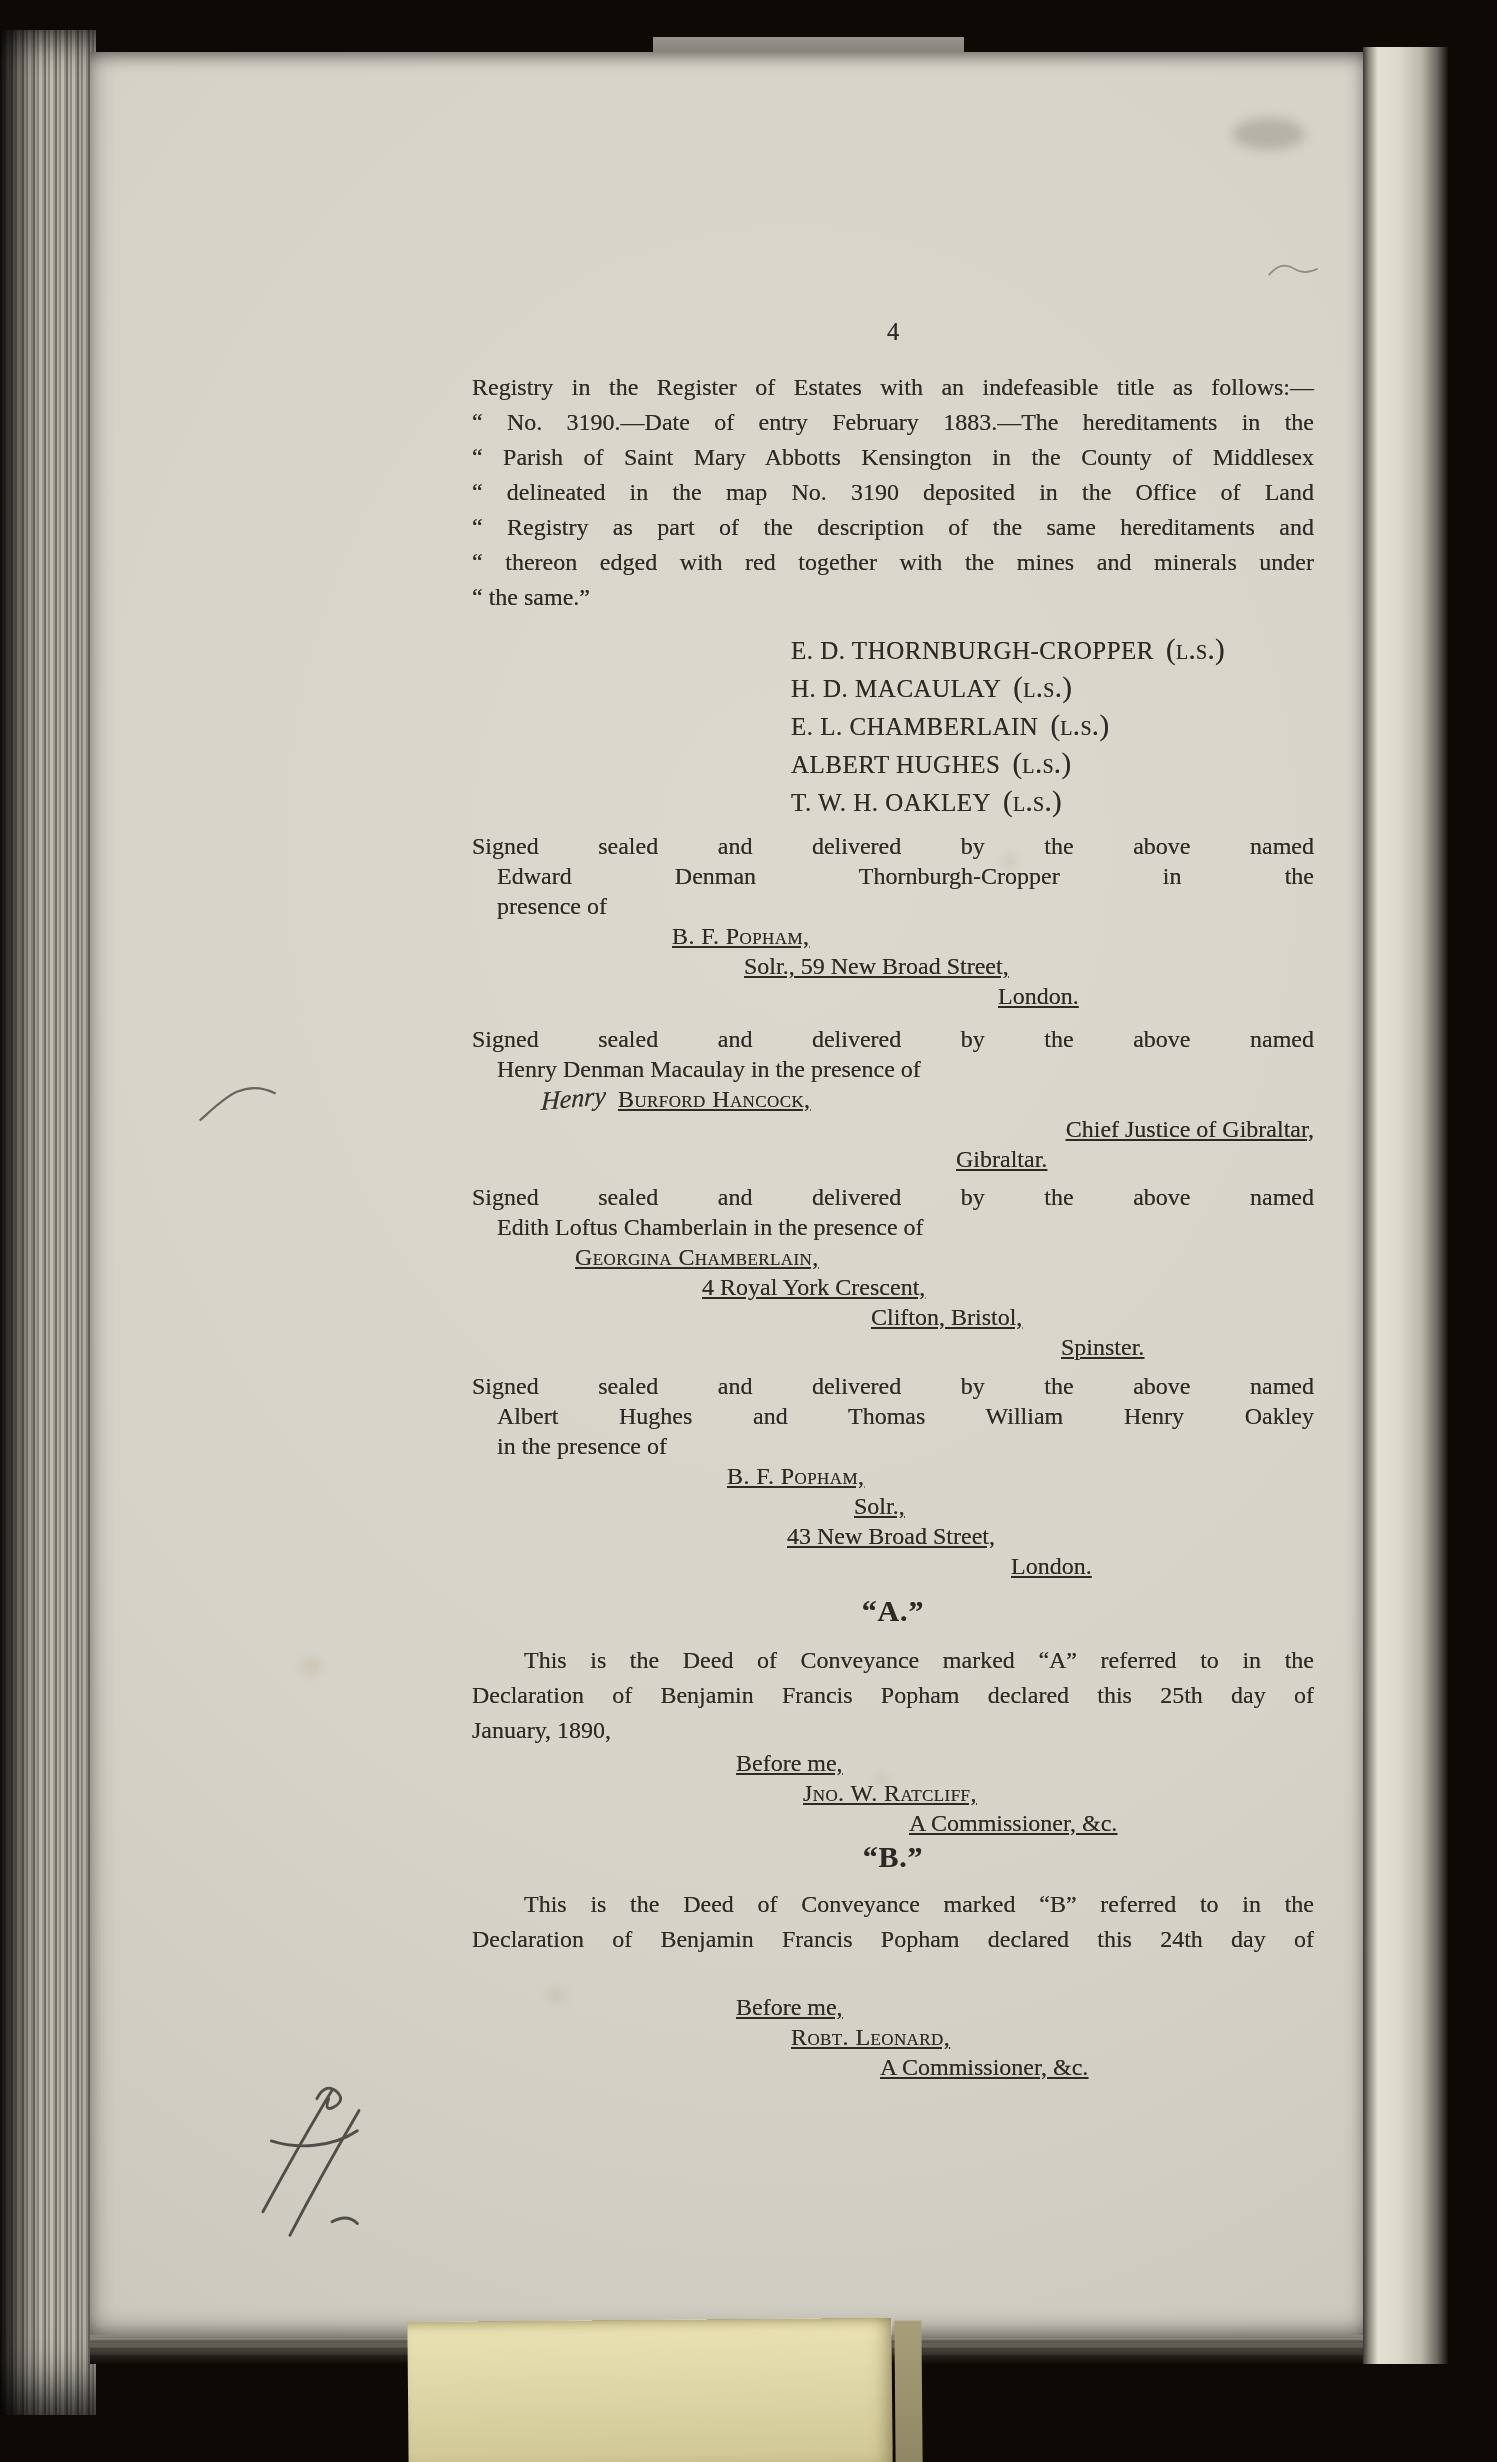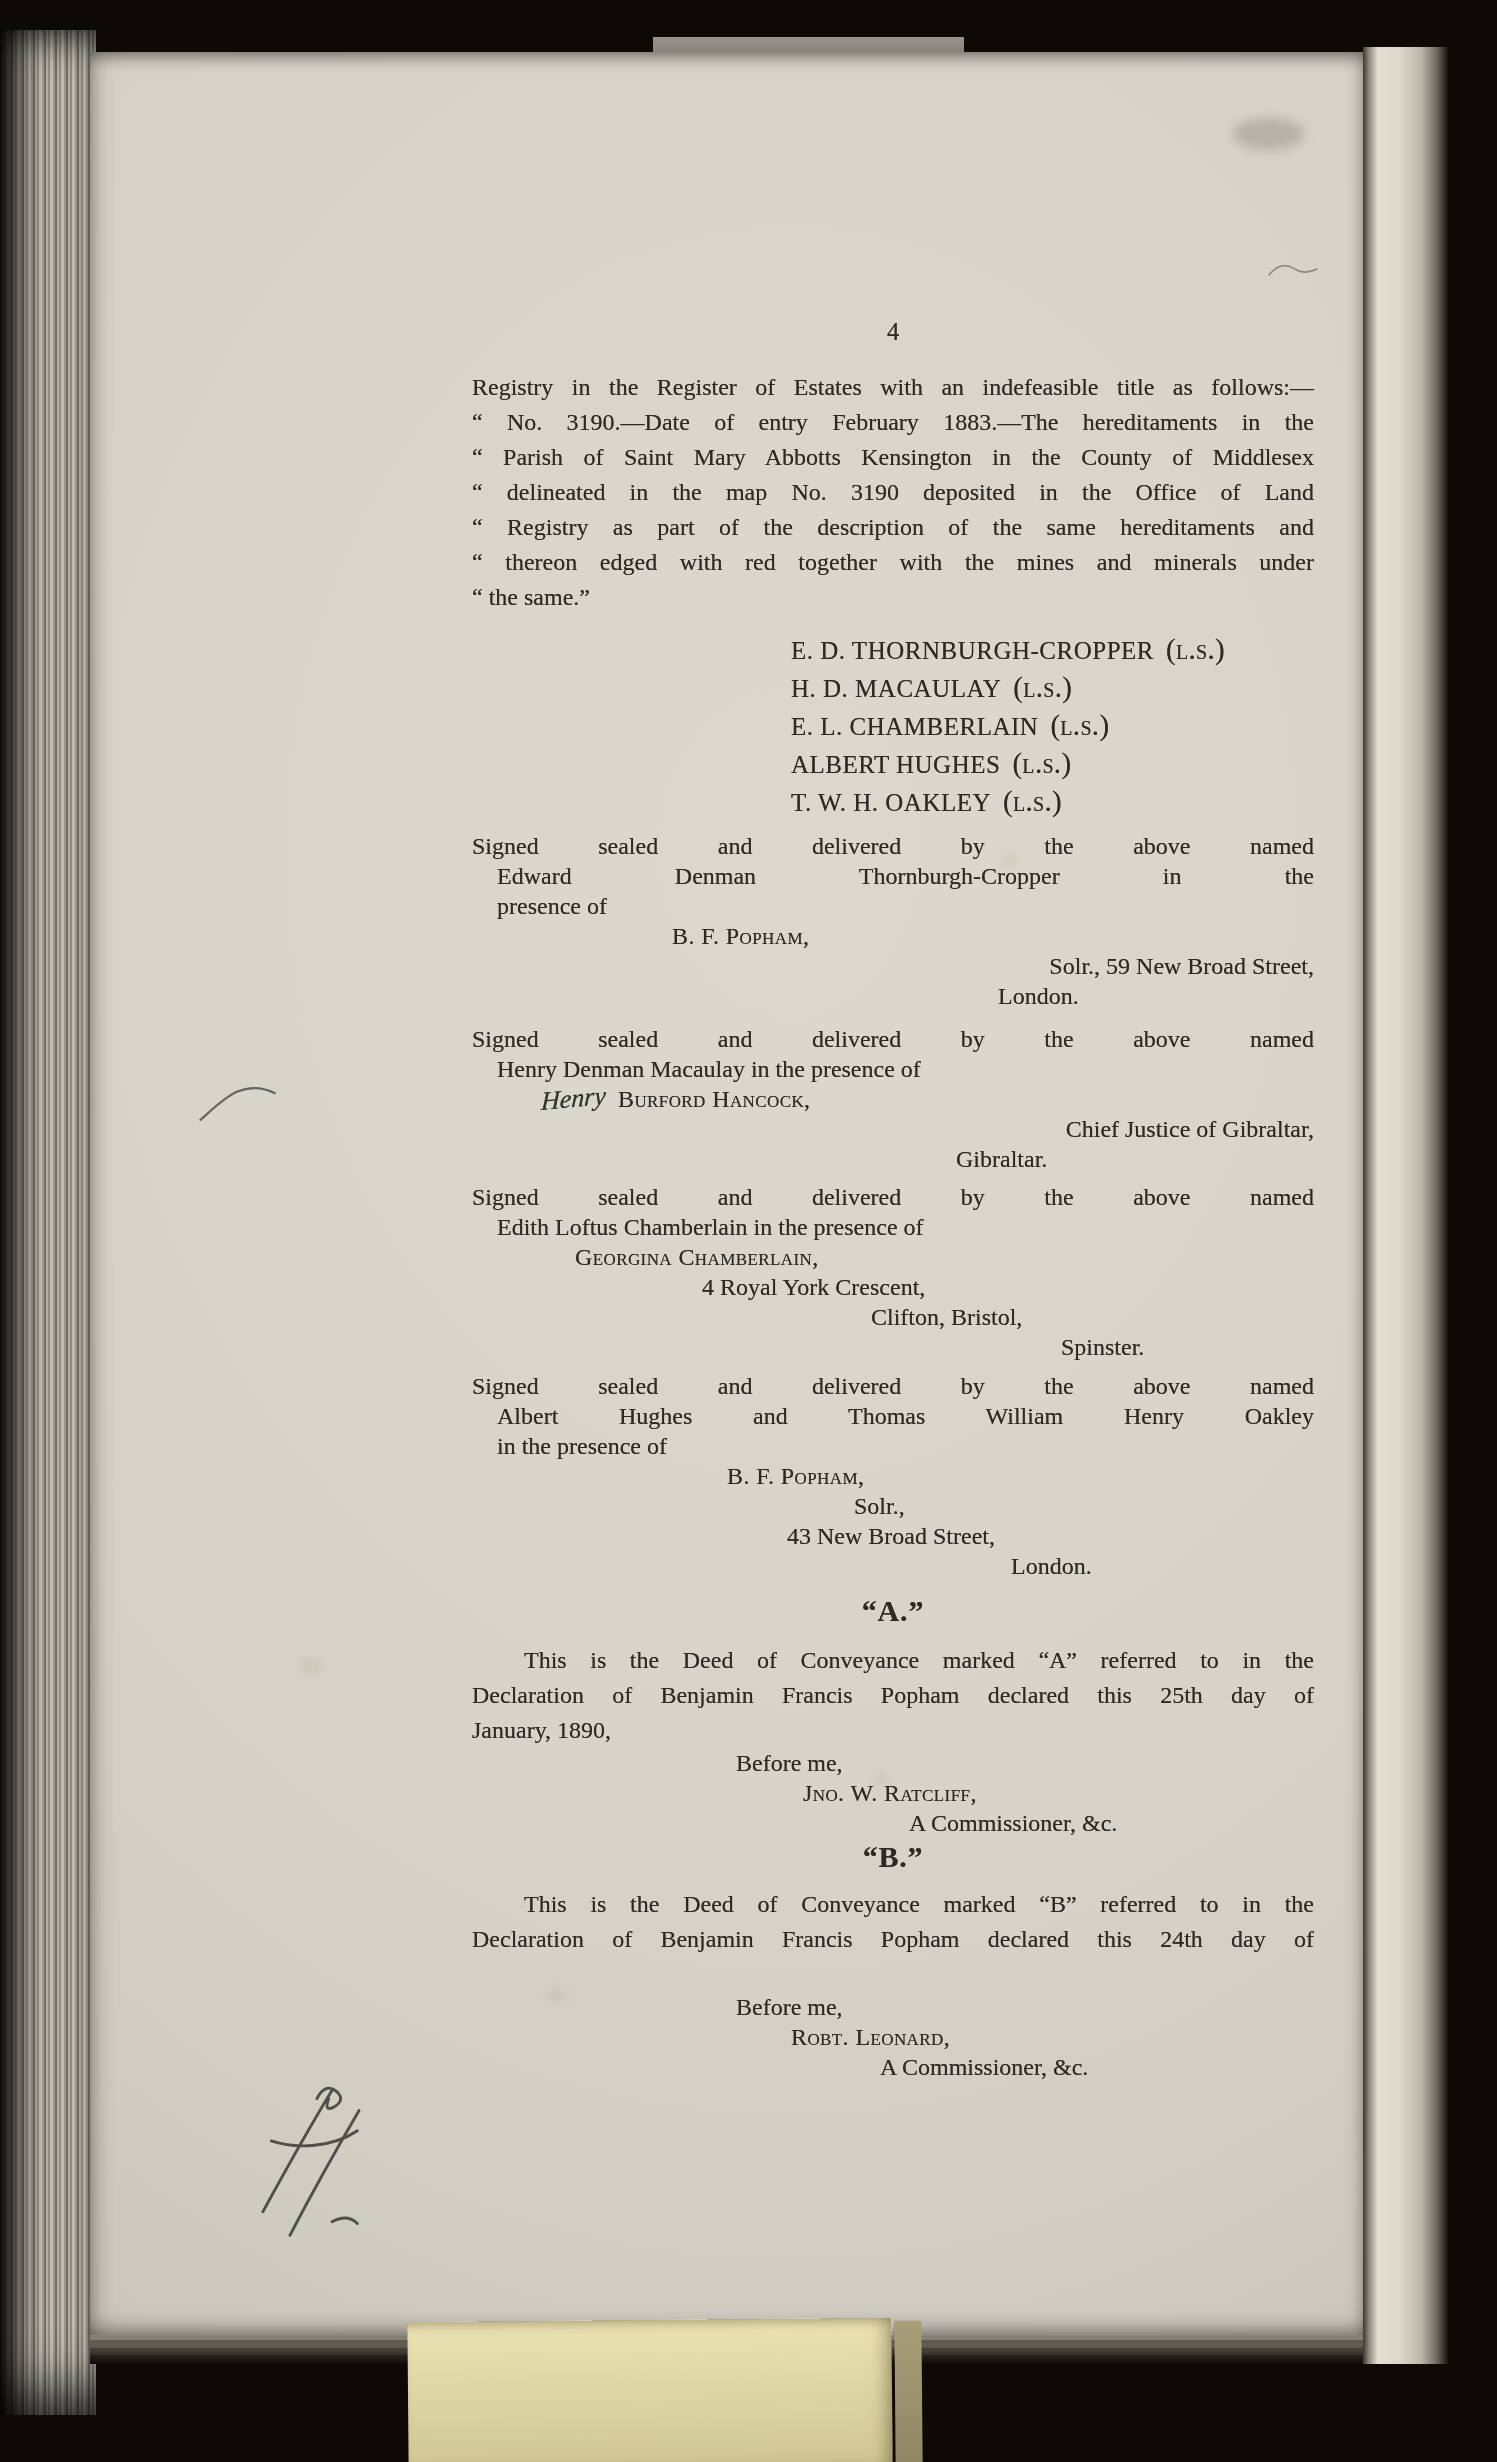--- a/index.html
+++ b/index.html
@@ -39,21 +39,21 @@
   .smudge{position:absolute;border-radius:50%;filter:blur(6px);background:rgba(95,90,78,.28);}
 
   
   .page *{text-shadow:0 0 0.5px rgba(45,42,37,.65);}
   .col{position:absolute;left:382px;width:842px;}
   .bl{font-size:24px;line-height:35px;}
   .att .bl,.wl{font-size:24px;line-height:30px;}
   .j{text-align:justify;text-align-last:justify;}
   .ind{padding-left:25px;}
   .fl{padding-left:52px;}
-  .wl{white-space:nowrap;}
+  .wl{white-space:nowrap;text-decoration:underline;}
   .sc{font-variant:small-caps;letter-spacing:0.4px;}
   .page-number{position:absolute;left:382px;top:266px;width:842px;text-align:center;font-size:24.5px;}
   .signatories{position:absolute;left:701px;top:579px;}
   .sig-row{font-size:25px;line-height:37px;letter-spacing:0.5px;white-space:nowrap;}
   .seal{font-size:29px;letter-spacing:0.3px;margin-left:12px;}
   .heading{font-weight:bold;font-size:30px;text-align:center;letter-spacing:0.8px;}
   .hand{display:inline-block;font-style:italic;font-size:26px;margin-right:12px;
         transform:rotate(-5deg) skewX(-8deg);color:#33312c;}
   svg.mark{position:absolute;overflow:visible;}
 </style>
@@ -110,21 +110,21 @@
       <div class="sig-row"><span>E. L. CHAMBERLAIN</span><span class="seal sc">(l.s.)</span></div>
       <div class="sig-row"><span>ALBERT HUGHES</span><span class="seal sc">(l.s.)</span></div>
       <div class="sig-row"><span>T. W. H. OAKLEY</span><span class="seal sc">(l.s.)</span></div>
     </div>
 
     <div class="col att" style="top:779px;">
       <div class="bl j">Signed sealed and delivered by the above named</div>
       <div class="bl j ind">Edward Denman Thornburgh-Cropper in the</div>
       <div class="bl ind">presence of</div>
       <div class="wl sc" style="margin-left:200px;">B. F. Popham,</div>
-      <div class="wl" style="margin-left:272px;text-align:right;">Solr., 59 New Broad Street,</div>
+      <div class="wl" style="margin-left:272px;">Solr., 59 New Broad Street,</div>
       <div class="wl" style="margin-left:526px;">London.</div>
     </div>
 
     <div class="col att" style="top:972px;">
       <div class="bl j">Signed sealed and delivered by the above named</div>
       <div class="bl ind">Henry Denman Macaulay in the presence of</div>
       <div class="wl" style="margin-left:69px;"><span class="hand">Henry</span><span class="sc">Burford Hancock,</span></div>
       <div class="wl" style="margin-left:251px;text-align:right;">Chief Justice of Gibraltar,</div>
       <div class="wl" style="margin-left:484px;">Gibraltar.</div>
     </div>

